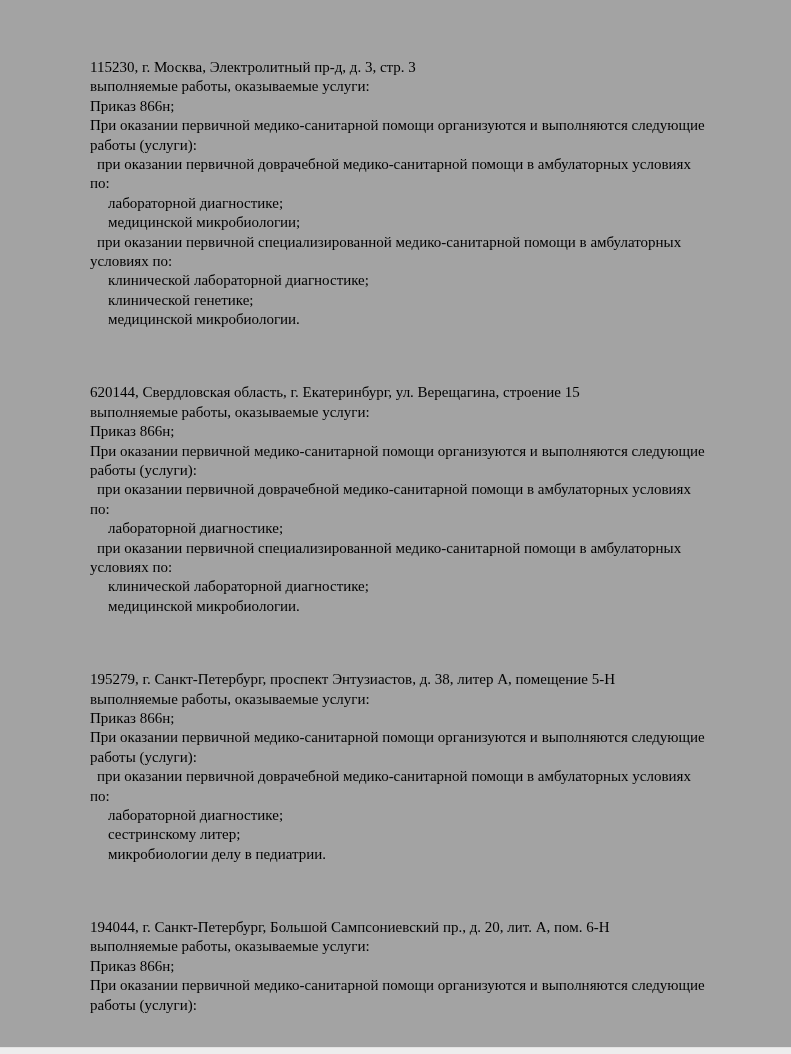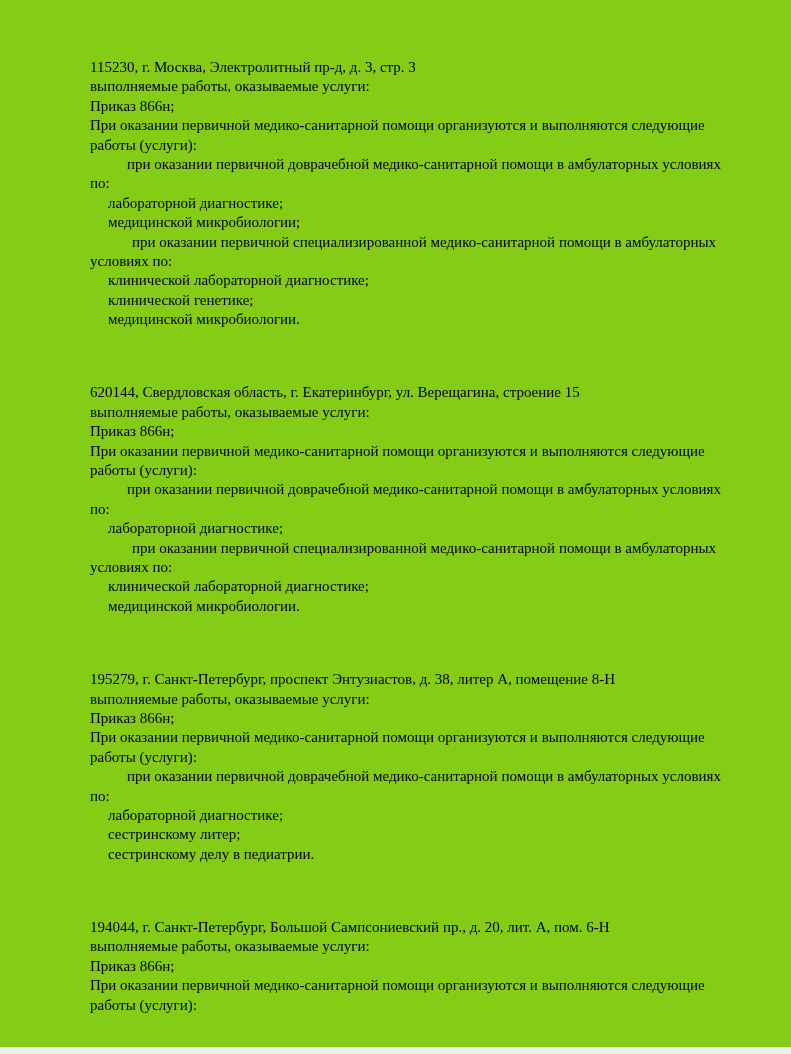--- a/index.html
+++ b/index.html
@@ -4,41 +4,41 @@
 <style>
   html, body {
     margin: 0;
     padding: 0;
     background: #ffffff;
   }
   .page {
     position: relative;
     width: 791px;
     height: 1054px;
-    background: #84cc16;
+    background: #a3a3a3;
     overflow: hidden;
     font-family: "Liberation Serif", "DejaVu Serif", serif;
   }
   .content {
     position: absolute;
     top: 58px;
     left: 90px;
     right: 40px;
     color: #000000;
     font-size: 15px;
     line-height: 19.4px;
   }
   .block { margin: 0; }
   .block + .block { margin-top: 54px; }
   .line {
     white-space: nowrap;
     height: 19.4px;
   }
   .indent-0 { padding-left: 0; }
-  .indent-1 { padding-left: 7px; text-align: center; }
+  .indent-1 { padding-left: 7px; }
   .indent-2 { padding-left: 18px; }
   .bottom-strip {
     position: absolute;
     left: 0;
     right: 0;
     bottom: 0;
     height: 6px;
     background: #ededed;
     border-top: 1px solid #e2e2e2;
   }
@@ -72,30 +72,30 @@
         <div class="line indent-0">работы (услуги):</div>
         <div class="line indent-1">при оказании первичной доврачебной медико-санитарной помощи в амбулаторных условиях</div>
         <div class="line indent-0">по:</div>
         <div class="line indent-2">лабораторной диагностике;</div>
         <div class="line indent-1">при оказании первичной специализированной медико-санитарной помощи в амбулаторных</div>
         <div class="line indent-0">условиях по:</div>
         <div class="line indent-2">клинической лабораторной диагностике;</div>
         <div class="line indent-2">медицинской микробиологии.</div>
       </div>
       <div class="block">
-        <div class="line indent-0">195279, г. Санкт-Петербург, проспект Энтузиастов, д. 38, литер А, помещение 8-Н</div>
+        <div class="line indent-0">195279, г. Санкт-Петербург, проспект Энтузиастов, д. 38, литер А, помещение 5-Н</div>
         <div class="line indent-0">выполняемые работы, оказываемые услуги:</div>
         <div class="line indent-0">Приказ 866н;</div>
         <div class="line indent-0">При оказании первичной медико-санитарной помощи организуются и выполняются следующие</div>
         <div class="line indent-0">работы (услуги):</div>
         <div class="line indent-1">при оказании первичной доврачебной медико-санитарной помощи в амбулаторных условиях</div>
         <div class="line indent-0">по:</div>
         <div class="line indent-2">лабораторной диагностике;</div>
         <div class="line indent-2">сестринскому литер;</div>
-        <div class="line indent-2">сестринскому делу в педиатрии.</div>
+        <div class="line indent-2">микробиологии делу в педиатрии.</div>
       </div>
       <div class="block">
         <div class="line indent-0">194044, г. Санкт-Петербург, Большой Сампсониевский пр., д. 20, лит. А, пом. 6-Н</div>
         <div class="line indent-0">выполняемые работы, оказываемые услуги:</div>
         <div class="line indent-0">Приказ 866н;</div>
         <div class="line indent-0">При оказании первичной медико-санитарной помощи организуются и выполняются следующие</div>
         <div class="line indent-0">работы (услуги):</div>
       </div>
     </div>
   <div class="bottom-strip"></div>

